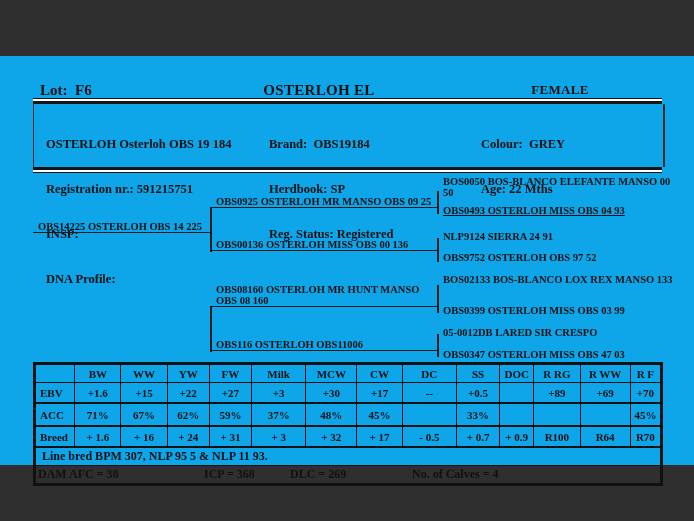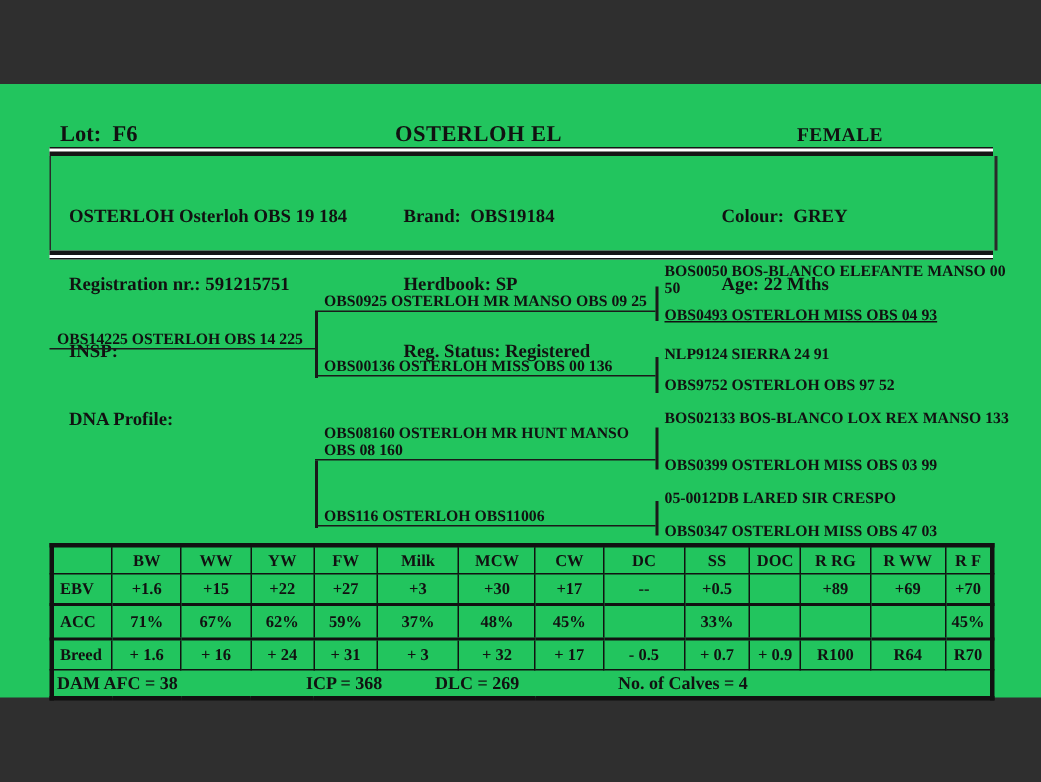--- a/index.html
+++ b/index.html
@@ -1,18 +1,18 @@
 <!DOCTYPE html>
 <html><head>
 <meta charset="utf-8">
 <style>
   html,body{margin:0;padding:0;background:#555;}
   .screen{
     position:relative;width:694px;height:521px;overflow:hidden;
-    background:#22c55e;
+    background:#0ea5e9;
     font-family:"Liberation Serif","DejaVu Serif",serif;
     font-weight:bold;color:#111;
   }
   .bar{position:absolute;left:0;width:694px;background:#2f2f2f;}
   .bar.top{top:0;height:56px;}
   .bar.bottom{top:465px;height:56px;}
 
   
   .lot{position:absolute;left:40px;top:82px;font-size:15px;white-space:pre;}
   .title{position:absolute;left:239px;top:82px;width:160px;text-align:center;font-size:15px;letter-spacing:.3px;}
@@ -188,20 +188,23 @@
             <td>+ 3</td>
             <td>+ 32</td>
             <td>+ 17</td>
             <td>- 0.5</td>
             <td>+ 0.7</td>
             <td>+ 0.9</td>
             <td>R100</td>
             <td>R64</td>
             <td>R70</td>
           </tr>
+          <tr class="r-line">
+            <td colspan="14" class="full">Line bred BPM 307, NLP 95 5 &amp; NLP 11 93.</td>
+          </tr>
           <tr class="r-dam">
             <td colspan="14" class="full">
               <span class="damstat" style="left: 2px;">DAM AFC = 38</span>
               <span class="damstat" style="left: 168px;">ICP = 368</span>
               <span class="damstat" style="left: 254px;">DLC = 269</span>
               <span class="damstat" style="left: 376px;">No. of Calves = 4</span>
             </td>
           </tr>
         </tbody>
       </table>

